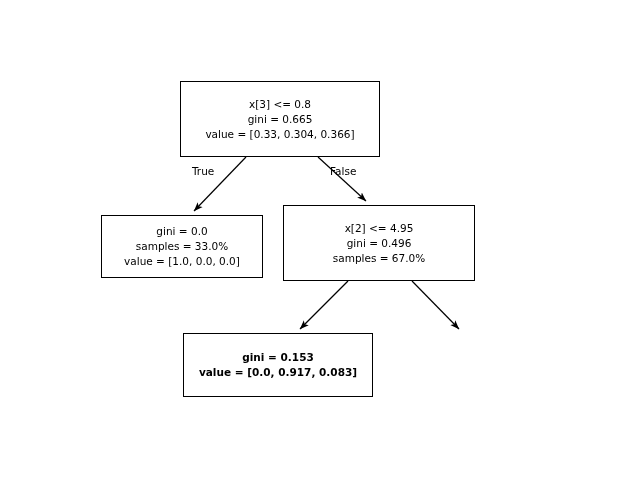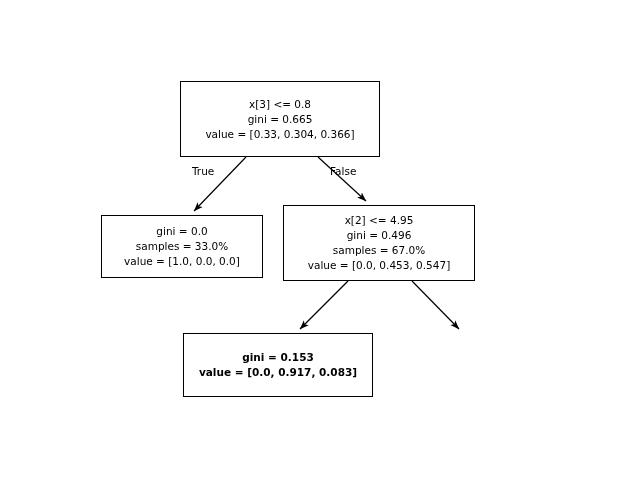--- a/index.html
+++ b/index.html
@@ -82,21 +82,20 @@
   <div class="tree-node" style="left:101px; top:215px; width:162px; height:63px;">
     <span class="node-line">gini = 0.0</span>
     <span class="node-line">samples = 33.0%</span>
     <span class="node-line">value = [1.0, 0.0, 0.0]</span>
   </div>
 
   <div class="tree-node" style="left:283px; top:205px; width:192px; height:76px;align-items:center;">
     <span class="node-line">x[2] &lt;= 4.95</span>
     <span class="node-line">gini = 0.496</span>
     <span class="node-line">samples = 67.0%</span>
-    <span class="node-line">value = [0.0, 0.453, 0.547]</span>
   </div>
 
   <div class="tree-node" style="left:183px; top:333px; width:190px; height:64px;font-weight:bold;">
     <span class="node-line">gini = 0.153</span>
     <span class="node-line">value = [0.0, 0.917, 0.083]</span>
   </div>
 
 
   <div class="edge-label" style="left:192px; top:165px;">True</div>
   <div class="edge-label" style="left:330px; top:165px;">False</div>

